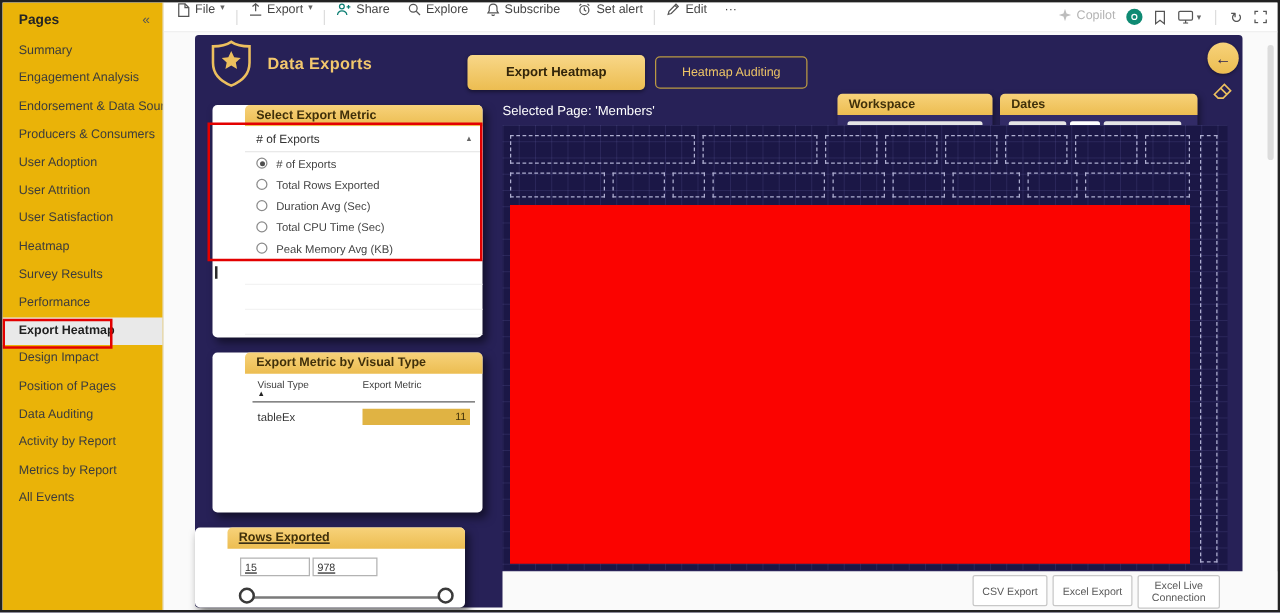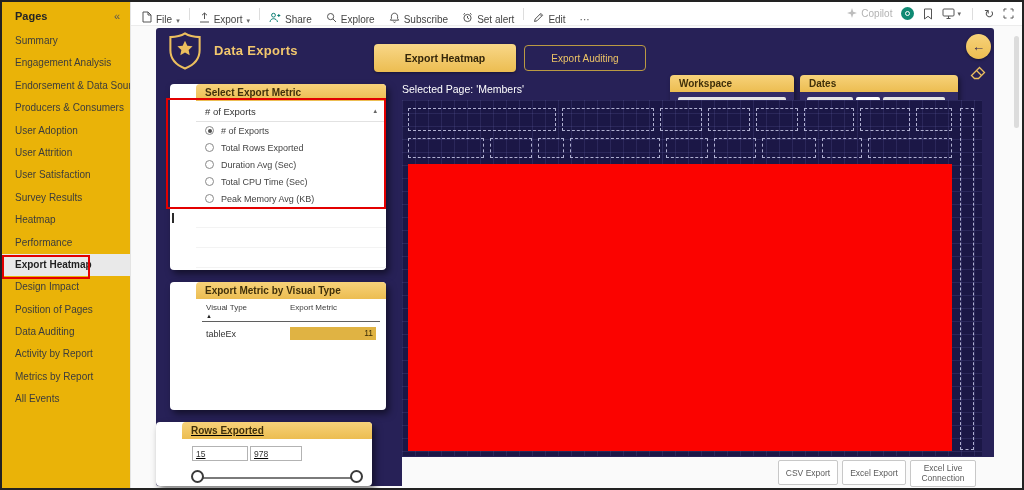--- a/index.html
+++ b/index.html
@@ -9,21 +9,21 @@
   
   .sidebar { position:absolute; left:0; top:0; width:129px; height:486px; background:#eab308; border-right:1px solid #e4e4e4; }
   .sidebar-header { display:flex; justify-content:space-between; align-items:center; padding:8px 10px 4px 13px; font-size:11px; font-weight:bold; color:#252525; }
   .collapse { font-size:11px; color:#555; cursor:pointer; font-weight:normal; }
   .side-items { margin-top:4px; }
   .side-item { height:22.4px; line-height:22.4px; padding-left:13px; font-size:10px; color:#3c3c3c; cursor:pointer; white-space:nowrap; overflow:hidden; }
   .side-item.selected { background:#e9e9e9; font-weight:bold; color:#1f1f1f; }
 
   
   .toolbar { position:absolute; left:129px; top:0; right:0; height:24px; background:#fff; border-bottom:1px solid #ececec; display:flex; align-items:center; padding:0 8px 0 4px; font-size:10px; color:#454545; }
-  .tb-item { display:flex; align-items:flex-end; gap:4px; padding:0 7px; height:100%; cursor:pointer; white-space:nowrap; }
+  .tb-item { display:flex; align-items:flex-start; gap:4px; padding:0 7px; height:100%; cursor:pointer; white-space:nowrap; }
   .tb-sep { width:1px; height:12px; background:#ddd; margin:0 2px; }
   .chev { font-size:7px; color:#666; }
   .tb-right { margin-left:auto; display:flex; align-items:center; gap:9px; }
   .copilot { display:flex; gap:4px; color:#b3b3b3; cursor:default; }
   .green-dot { width:13px; height:13px; border-radius:50%; background:#0f8a73; display:flex; align-items:center; justify-content:center; cursor:pointer; }
   .green-dot i { display:block; width:5px; height:5px; border:1px solid #fff; border-radius:50%; }
   .tb-icon { display:flex; align-items:center; gap:2px; cursor:pointer; }
   .refresh-glyph { font-size:12px; color:#555; cursor:pointer; }
 
   
@@ -112,22 +112,22 @@
       <span class="collapse">«</span>
     </div>
     <div class="side-items">
       <div class="side-item">Summary</div>
       <div class="side-item">Engagement Analysis</div>
       <div class="side-item">Endorsement &amp; Data Sources</div>
       <div class="side-item">Producers &amp; Consumers</div>
       <div class="side-item">User Adoption</div>
       <div class="side-item">User Attrition</div>
       <div class="side-item">User Satisfaction</div>
+      <div class="side-item">Heatmap</div>
       <div class="side-item">Survey Results</div>
-      <div class="side-item">Heatmap</div>
       <div class="side-item">Performance</div>
       <div class="side-item selected">Export Heatmap</div>
       <div class="side-item">Design Impact</div>
       <div class="side-item">Position of Pages</div>
       <div class="side-item">Data Auditing</div>
       <div class="side-item">Activity by Report</div>
       <div class="side-item">Metrics by Report</div>
       <div class="side-item">All Events</div>
     </div>
   </aside>
@@ -227,21 +227,21 @@
 
     <span class="logo">
       <svg width="36" height="38" viewBox="0 0 24 26">
         <path d="M12 1c3 2 7 2.5 10 2.5v9c0 7-5 10.5-10 12.5C7 23 2 19.5 2 12.5v-9C5 3.5 9 3 12 1z" fill="none" stroke="#ecbf5e" stroke-width="1.4"></path>
         <path d="M12 6l1.6 3.4 3.6.4-2.7 2.5.7 3.6L12 14l-3.2 1.9.7-3.6L6.8 9.8l3.6-.4z" fill="#ecbf5e"></path>
       </svg>
     </span>
     <div class="report-title">Data Exports</div>
 
     <div class="tab tab-active">Export Heatmap</div>
-    <div class="tab tab-inactive">Export Auditing</div>
+    <div class="tab tab-inactive">Heatmap Auditing</div>
 
     <div class="mini-panel ws-panel">
       <div class="gold-bar">Workspace</div>
       <div class="white-select">
         <span>All</span>
         <span class="chev">▾</span>
       </div>
     </div>
 
     <div class="mini-panel dates-panel">

